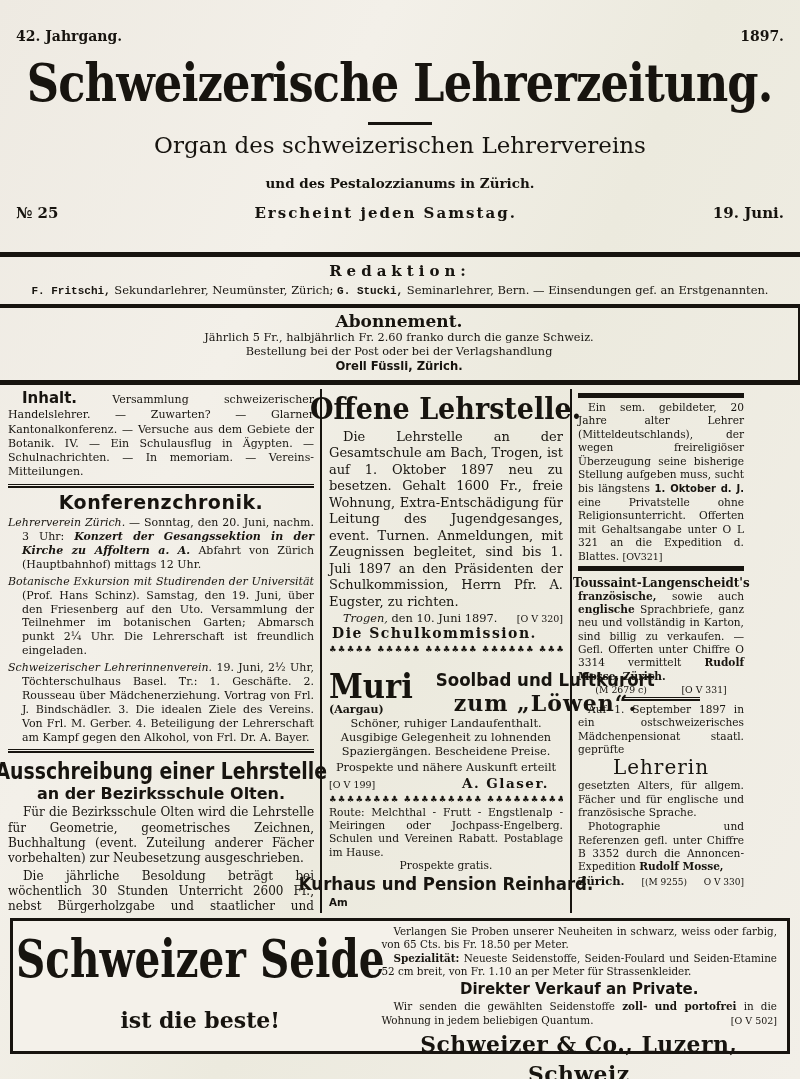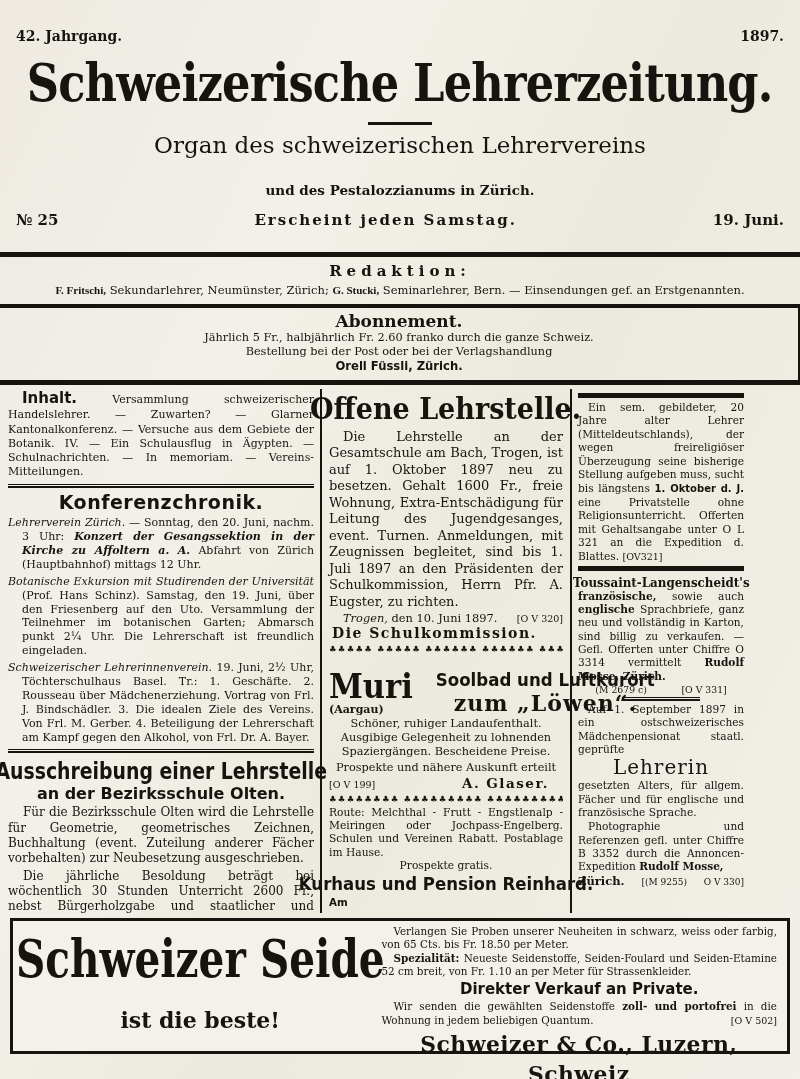--- a/index.html
+++ b/index.html
@@ -10,28 +10,28 @@
     color:#17140f;font-family:"DejaVu Serif","Liberation Serif",serif;
     overflow:hidden;
   }
   
   .masthead{height:257px;border-bottom:5px solid #17140f;position:relative;padding-top:28px;}
   .mh-row1{display:flex;justify-content:space-between;padding:0 16px;font-weight:bold;font-size:14px;}
   .mh-titlewrap{display:flex;justify-content:center;margin-top:8px;}
   .mh-title{font-size:52px;font-weight:bold;white-space:nowrap;display:inline-block;transform:scaleX(.86);transform-origin:center;letter-spacing:-1px;}
   .mh-divider{width:64px;height:0;border-top:3px solid #17140f;margin:9px auto 7px;}
   .mh-sub1{text-align:center;font-size:23px;}
-  .mh-sub2{text-align:center;font-size:13.5px;font-weight:bold;margin-top:24px;}
+  .mh-sub2{text-align:center;font-size:13.5px;font-weight:bold;margin-top:17px;}
   .mh-row2{display:flex;justify-content:space-between;align-items:baseline;padding:0 16px;margin-top:13px;font-weight:bold;font-size:15px;}
   .mh-row2 .c{letter-spacing:2px;}
   
   .redaktion{border-bottom:4px solid #17140f;padding:5px 8px 7px;}
   .red-title{text-align:center;font-weight:bold;font-size:15px;letter-spacing:5px;}
   .red-line{text-align:center;font-size:11.5px;margin-top:3px;}
-  .red-line b{font-family:Liberation Serif, serif;font-size:11px;margin-top:32px;}
+  .red-line b{font-family:Liberation Mono, monospace;font-size:11px;margin-top:32px;}
   
   .abo-row{display:flex;border-bottom:5px solid #17140f;gap:48px;}
   .abo-cell{flex:1;padding:3px 10px 6px;text-align:center;}
   .abo-cell.first{border-right:2px solid #17140f;}
   .abo-h{font-weight:bold;font-size:17px;}
   .abo-l{font-size:11.3px;line-height:1.25;}
   .abo-b{font-size:11.6px;font-weight:bold;line-height:1.25;font-family:"DejaVu Sans","Liberation Sans",sans-serif;}
   
   .cols{display:flex;height:528px;overflow:hidden;padding:4px 6px 0;}
   .col-left{width:314px;padding:0 6px 0 2px;}

